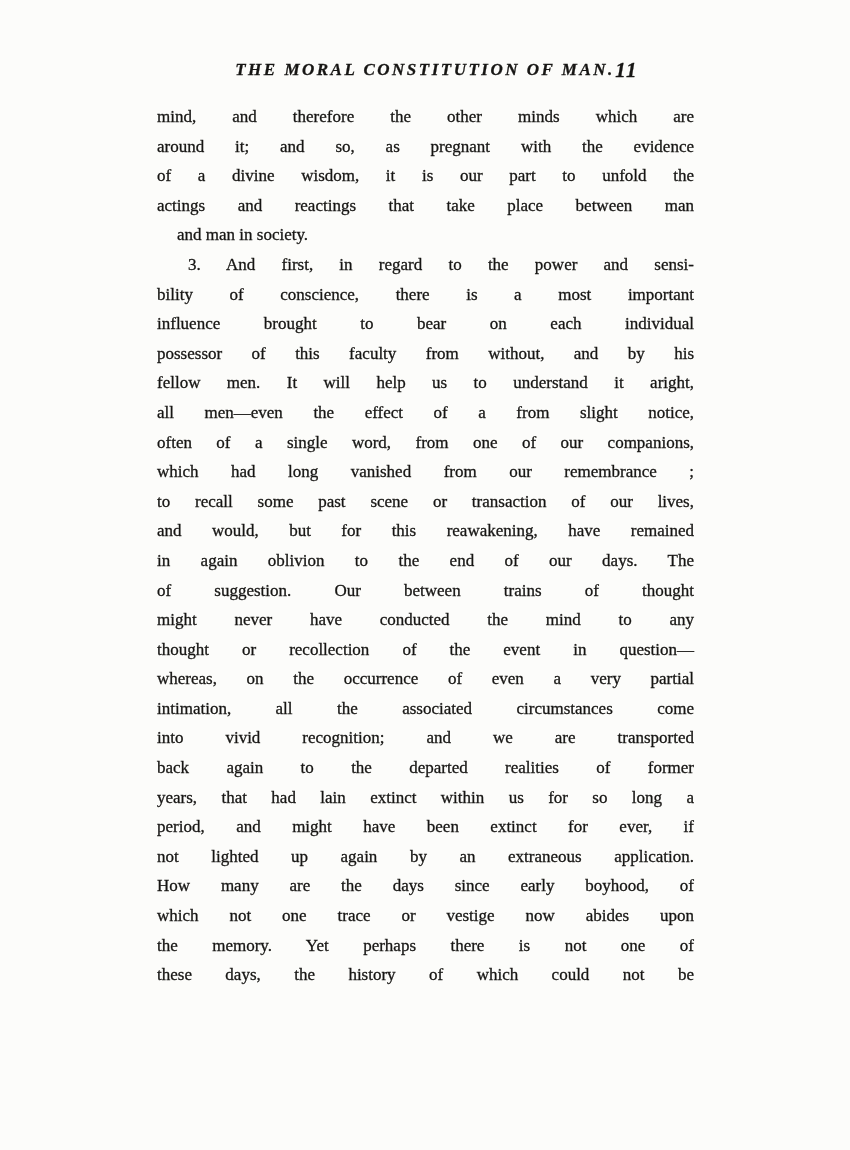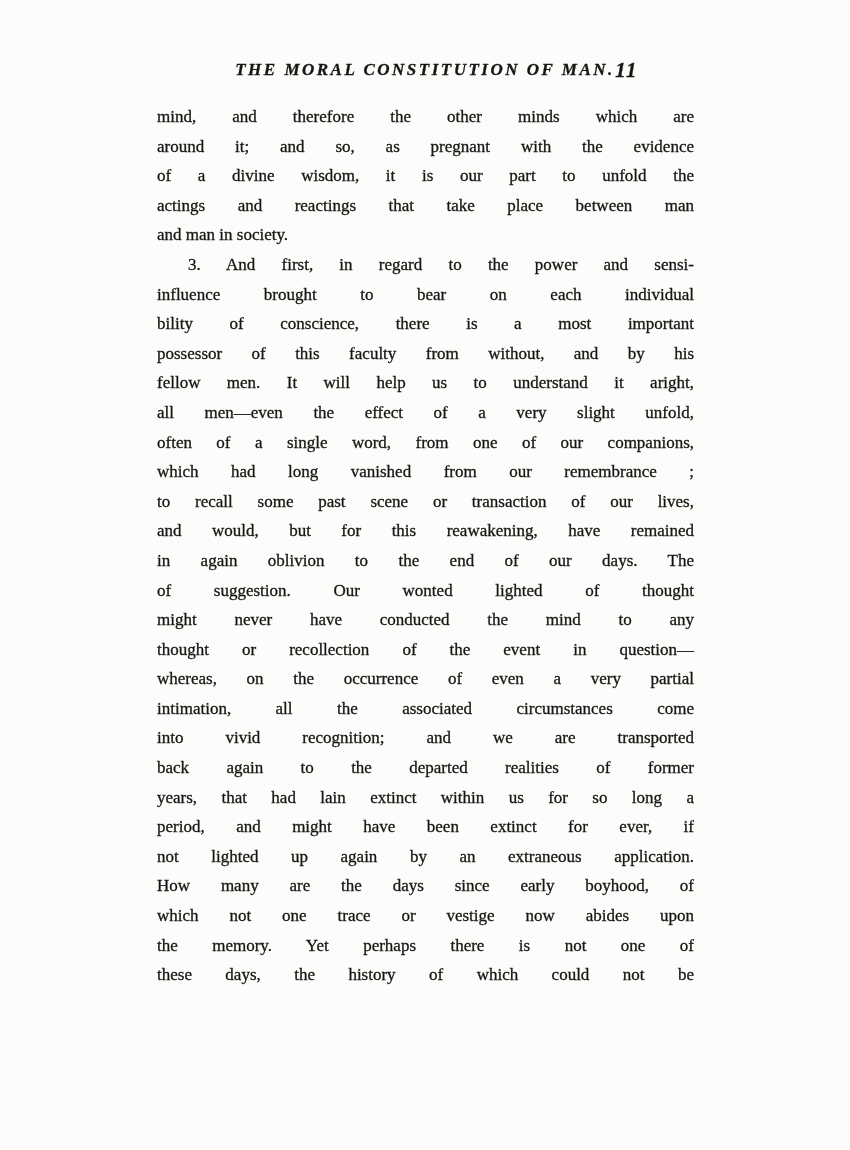--- a/index.html
+++ b/index.html
@@ -52,51 +52,52 @@
     font-size: 17px;
     line-height: 29.6px;
   }
   .text-line {
     text-align: justify;
     text-align-last: justify;
     white-space: normal;
   }
   .text-line.para-end {
     text-align-last: left;
+    margin-left: 20px;
   }
   .text-line.indent {
     text-indent: 31px;
   }
 </style>
 </head>
 <body>
 
 <div class="page">
   <div class="running-header">
     <div class="running-title">THE MORAL CONSTITUTION OF MAN.</div>
     <div class="page-number">11</div>
   </div>
   <div class="body-text">
       <div class="text-line">mind, and therefore the other minds which are</div>
       <div class="text-line">around it; and so, as pregnant with the evidence</div>
       <div class="text-line">of a divine wisdom, it is our part to unfold the</div>
       <div class="text-line">actings and reactings that take place between man</div>
       <div class="text-line para-end">and man in society.</div>
       <div class="text-line indent">3. And first, in regard to the power and sensi-</div>
+      <div class="text-line">bility of conscience, there is a most important</div>
       <div class="text-line">influence brought to bear on each individual</div>
-      <div class="text-line">bility of conscience, there is a most important</div>
       <div class="text-line">possessor of this faculty from without, and by his</div>
       <div class="text-line">fellow men.  It will help us to understand it aright,</div>
-      <div class="text-line">all men—even the effect of a very slight unfold,</div>
+      <div class="text-line">all men—even the effect of a from slight notice,</div>
       <div class="text-line">often of a single word, from one of our companions,</div>
       <div class="text-line">which had long vanished from our remembrance ;</div>
       <div class="text-line">to recall some past scene or transaction of our lives,</div>
       <div class="text-line">and would, but for this reawakening, have remained</div>
       <div class="text-line">in again oblivion to the end of our days.  The</div>
-      <div class="text-line">of suggestion.  Our wonted lighted of thought</div>
+      <div class="text-line">of suggestion.  Our between trains of thought</div>
       <div class="text-line">might never have conducted the mind to any</div>
       <div class="text-line">thought or recollection of the event in question—</div>
       <div class="text-line">whereas, on the occurrence of even a very partial</div>
       <div class="text-line">intimation, all the associated circumstances come</div>
       <div class="text-line">into vivid recognition; and we are transported</div>
       <div class="text-line">back again to the departed realities of former</div>
       <div class="text-line">years, that had lain extinct within us for so long a</div>
       <div class="text-line">period, and might have been extinct for ever, if</div>
       <div class="text-line">not lighted up again by an extraneous application.</div>
       <div class="text-line">How many are the days since early boyhood, of</div>

